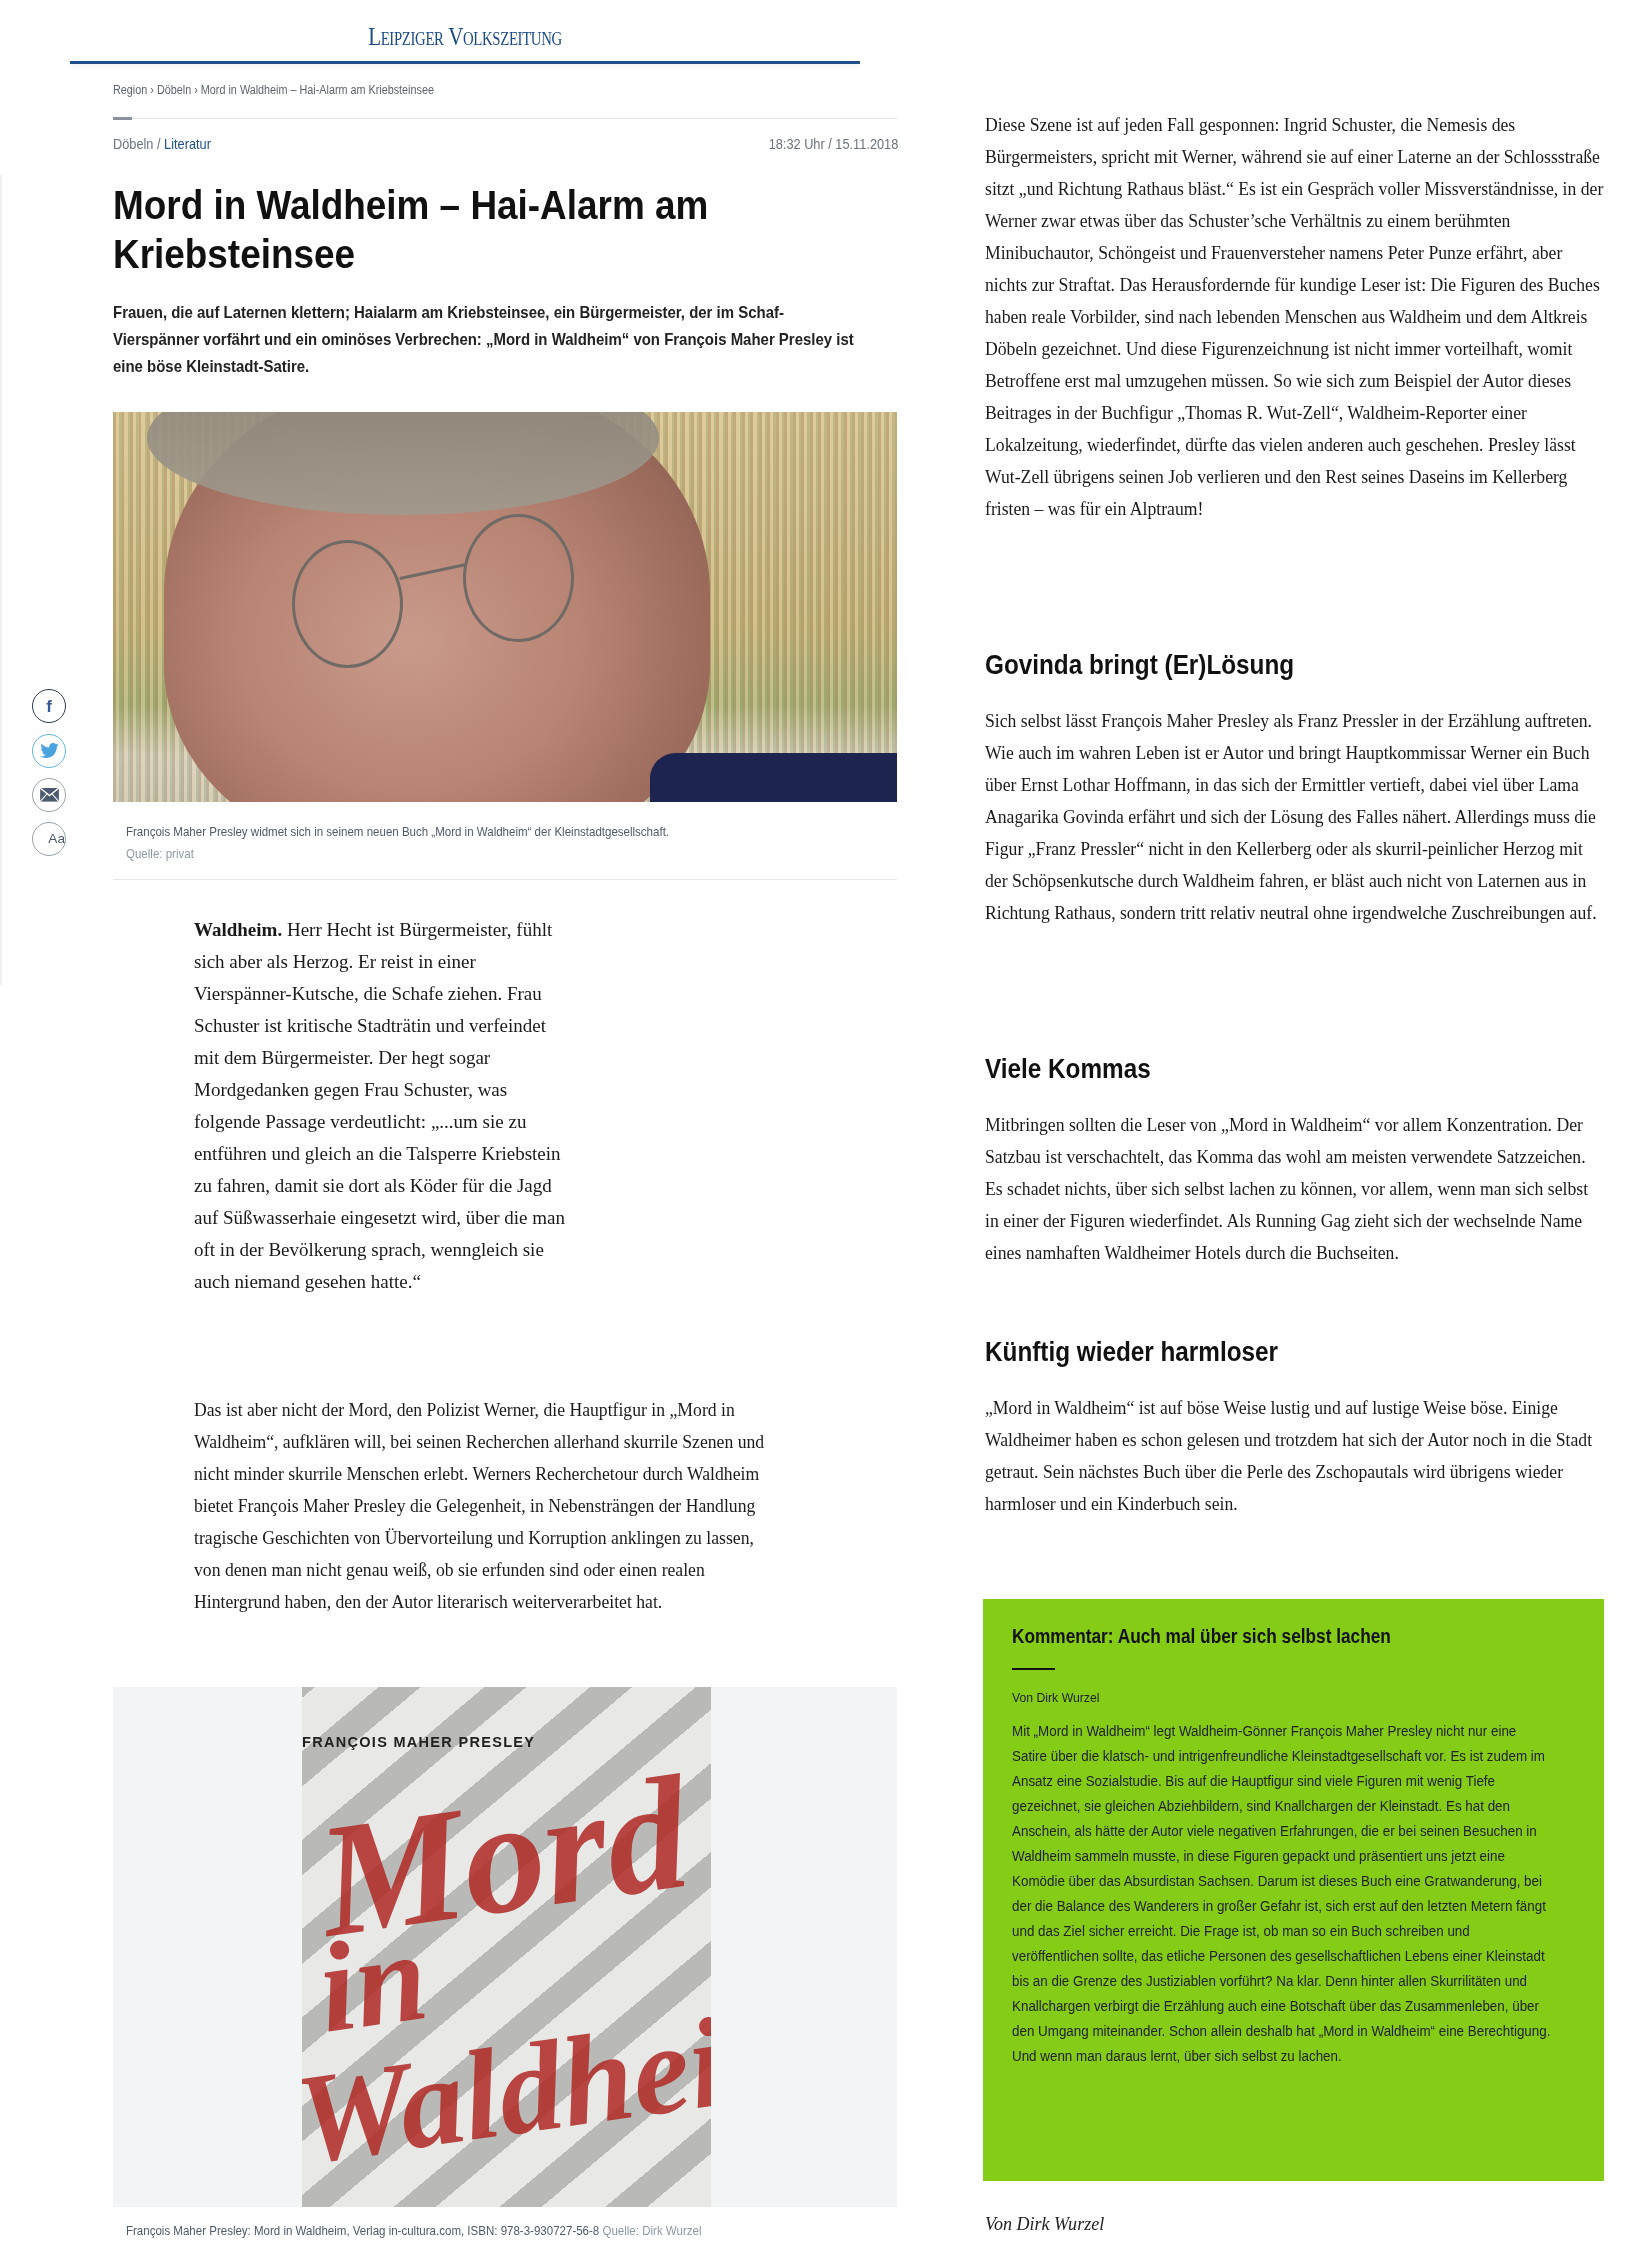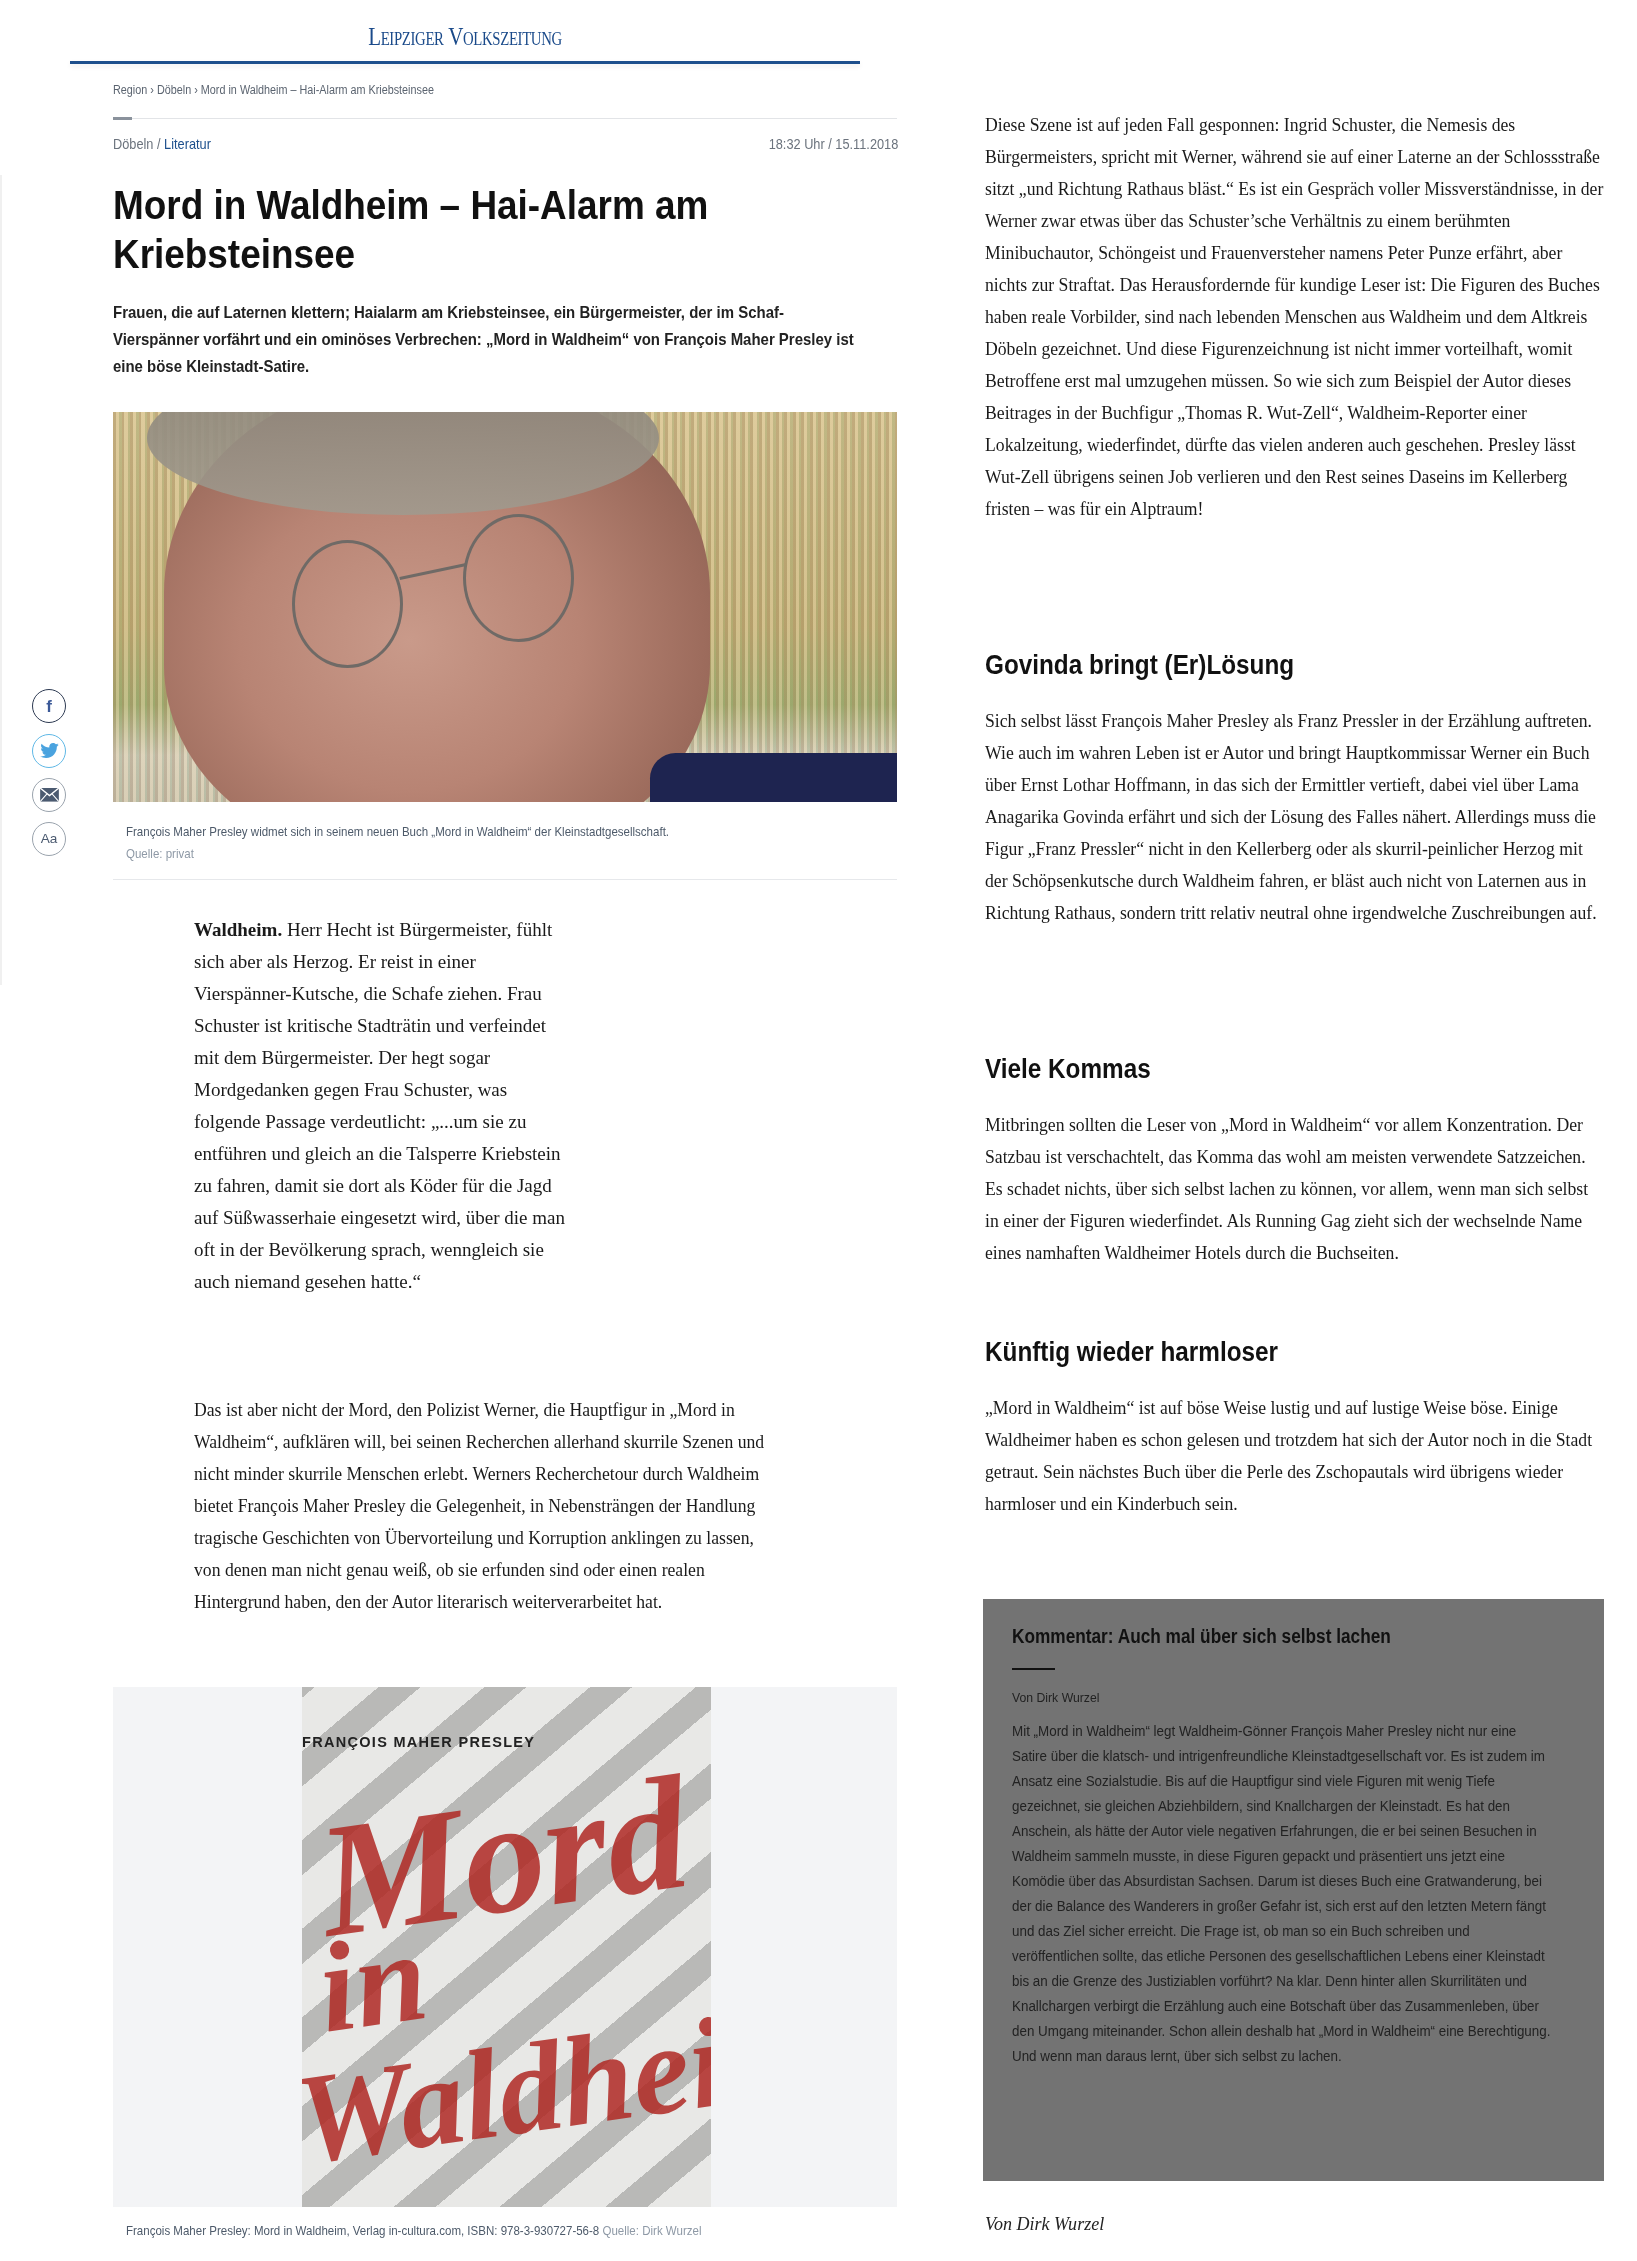--- a/index.html
+++ b/index.html
@@ -41,21 +41,21 @@
 
   .caption { left: 126px; top: 821px; width: 768px; font-size: 12.8px; line-height: 22px; color: #4d5a6a; transform: scaleX(0.9); transform-origin: left; white-space: nowrap; }
   .caption .source { color: #8e99a6; display: block; }
   .caption-rule { left: 113px; top: 879px; width: 784px; height: 0.9px; background: #e6e8eb; }
 
   
   .social { left: 32px; width: 34px; height: 34px; border-radius: 50%; border: 1.7px solid #9aa3ad; display: flex; align-items: center; justify-content: center; background: #fff; }
   .social.fb { top: 689px; border-color: #2d3a52; }
   .social.tw { top: 734px; border-color: #5fb8e6; }
   .social.mail { top: 778px; }
-  .social.font { top: 822px; }
+  .social.font { top: 822px; justify-content: flex-end; }
   .social .glyph { font-size: 17px; font-weight: bold; color: #3b5998; line-height: 1; }
   .social.font .glyph { font-size: 13.6px; color: #4b5a70; font-weight: normal; }
   .side-line { left: 0; top: 175px; width: 1.7px; height: 810px; background: #f0f0f0; }
 
   
   .body { font-family: "Liberation Serif", serif; color: #1a1a1a; }
   .body-indent { left: 194px; top: 914px; width: 375px; font-size: 19px; line-height: 32px; }
   .body-indent b { font-weight: bold; }
   .body-wide { left: 194px; top: 1394px; width: 614px; font-size: 19px; line-height: 32px; transform: scaleX(0.93); transform-origin: left; }
 
@@ -78,21 +78,21 @@
   .rc-h { font-size: 27px; font-weight: bold; color: #111; transform: scaleX(0.9); transform-origin: left; white-space: nowrap; }
 
   .p1 { top: 109px; }
   .h1 { top: 650px; }
   .p2 { top: 705px; }
   .h2 { top: 1054px; }
   .p3 { top: 1109px; }
   .h3 { top: 1337px; }
   .p4 { top: 1392px; }
 
-  .comment { left: 983px; top: 1599px; width: 621px; height: 582px; background: #737373; padding: 0 29px; }
+  .comment { left: 983px; top: 1599px; width: 621px; height: 582px; background: #84cc16; padding: 0 29px; }
   .comment-title { position: absolute; left: 29px; top: 25.6px; font-size: 19.6px; font-weight: bold; color: #111; transform: scaleX(0.88); transform-origin: left; white-space: nowrap; }
   .comment-rule { position: absolute; left: 29px; top: 69px; width: 43px; height: 1.7px; background: #111; }
   .comment-by { position: absolute; left: 29px; top: 91px; font-size: 13.6px; color: #222; transform: scaleX(0.9); transform-origin: left; }
   .comment-text { position: absolute; left: 29px; top: 119px; width: 623px; font-size: 15.4px; line-height: 25px; color: #222; transform: scaleX(0.87); transform-origin: left; }
 
   .byline { left: 985px; top: 2213px; font-family: "Liberation Serif", serif; font-style: italic; font-size: 19.6px; color: #222; transform: scaleX(0.92); transform-origin: left; }
 </style>
 </head>
 <body>
 

